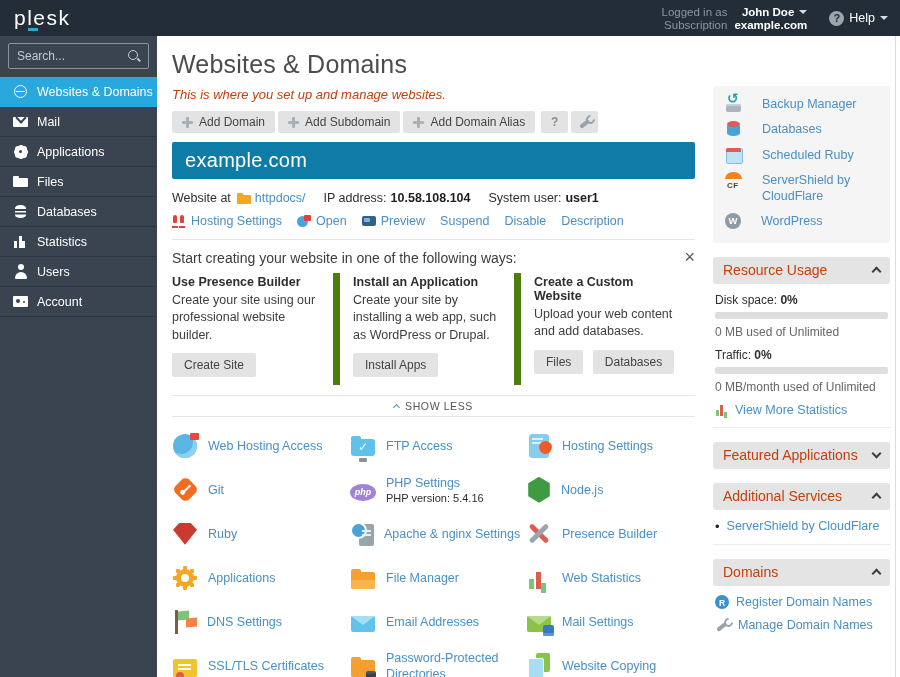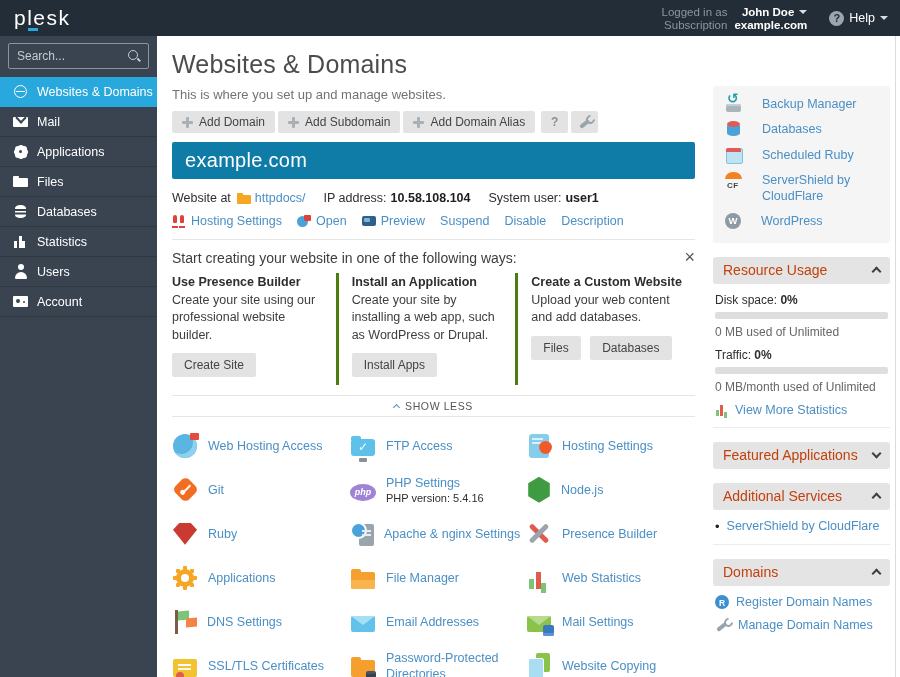--- a/index.html
+++ b/index.html
@@ -59,21 +59,21 @@
   .mi-stats::after { content:""; position:absolute; bottom:1px; left:5.5px; width:3px; height:12px; background:#fff; }
   .mi-user::before { content:""; position:absolute; left:4.5px; top:0; width:6px; height:6px; border-radius:50%; background:#fff; }
   .mi-user::after { content:""; position:absolute; left:1.5px; bottom:0; width:12px; height:7px; border-radius:6px 6px 1px 1px; background:#fff; }
   .mi-card::before { content:""; position:absolute; left:0; top:2px; width:15px; height:11px; background:#fff; border-radius:1px; }
   .mi-card::after { content:""; position:absolute; left:3px; top:5px; width:4px; height:4px; border-radius:50%;
     background:#3a4450; box-shadow:6px 1px 0 -1px #3a4450; }
 
   
   .main { position:absolute; left:172px; top:36px; width:523px; }
   h1 { margin-top:14px; font-size:25px; font-weight:300; color:#4c4c4c; letter-spacing:.2px; }
-  .subtitle { margin-top:8px; font-size:13px; color:#737373; }
+  .subtitle { margin-top:8px; font-size:13px; color:#c2410c;font-style:italic; }
   .btnrow { margin-top:9px; display:flex; align-items:center; }
   .gbtn { background:#e3e3e3; border:none; color:#444; font-size:12px; height:22px; padding:0 10px;
     border-radius:2px; display:inline-flex; align-items:center; cursor:pointer; margin-right:3px; font-family:inherit; }
   .plus { width:11px; height:11px; position:relative; display:inline-block; margin-right:6px; }
   .plus::before { content:""; position:absolute; left:4px; top:0; width:3px; height:11px; background:#a9b0b6; border-radius:1px; }
   .plus::after { content:""; position:absolute; left:0; top:4px; width:11px; height:3px; background:#a9b0b6; border-radius:1px; }
   .sqbtn { width:27px; height:22px; background:#e3e3e3; border:none; border-radius:2px; cursor:pointer;
     color:#8a9096; font-weight:700; font-size:12px; margin-left:3px; position:relative; font-family:inherit; }
   .sqbtn:first-of-type { margin-left:auto; }
   .w-ic { position:absolute; left:7px; top:4px; width:14px; height:14px; }
@@ -101,21 +101,21 @@
   .lk-open::before { content:""; position:absolute; left:0; top:1px; width:11px; height:11px; border-radius:50%; background:#4aa3d8; }
   .lk-open::after { content:""; position:absolute; right:0; top:0; width:7px; height:6px; background:#e0413a; border-radius:1px; }
   .lk-prev::before { content:""; position:absolute; left:0; top:1px; width:14px; height:10px; background:#2e6089; border-radius:2px; }
   .lk-prev::after { content:""; position:absolute; left:2px; top:3px; width:6px; height:4px; background:#7fb3d8; border-radius:1px; }
 
   .divider { height:1px; background:#e5e5e5; margin-top:11px; }
   .promo-head { margin-top:10px; font-size:14px; color:#3d3d3d; display:flex; align-items:flex-start; }
   .close { margin-left:auto; font-size:18px; color:#555; line-height:14px; cursor:pointer; }
   .promo-cols { margin-top:7px; display:flex; }
   .pcol { flex:1; padding:2px 13px 8px 0; }
-  .pcol + .pcol { padding-left:13px; border-left:3px solid #4d7c0f; }
+  .pcol + .pcol { padding-left:13px; border-left:7px solid #4d7c0f; }
   .pcol h3 { font-size:12.5px; font-weight:700; color:#2e2e2e; margin-bottom:3px; }
   .pcol p { font-size:12.5px; color:#3d3d3d; line-height:1.38; }
   .pcol .gbtn { margin-top:9px; height:24px; padding:0 12px; margin-right:6px; }
 
   .showless { margin-top:10px; border-top:1px solid #e5e5e5; border-bottom:1px solid #e5e5e5;
     text-align:center; padding:4px 0; font-size:10.5px; color:#555; letter-spacing:.6px; cursor:pointer; }
   .chev-sm { display:inline-block; width:5px; height:5px; border-left:1.5px solid #5591bd;
     border-top:1.5px solid #5591bd; transform:rotate(45deg); margin-right:6px; vertical-align:0; }
 
   

